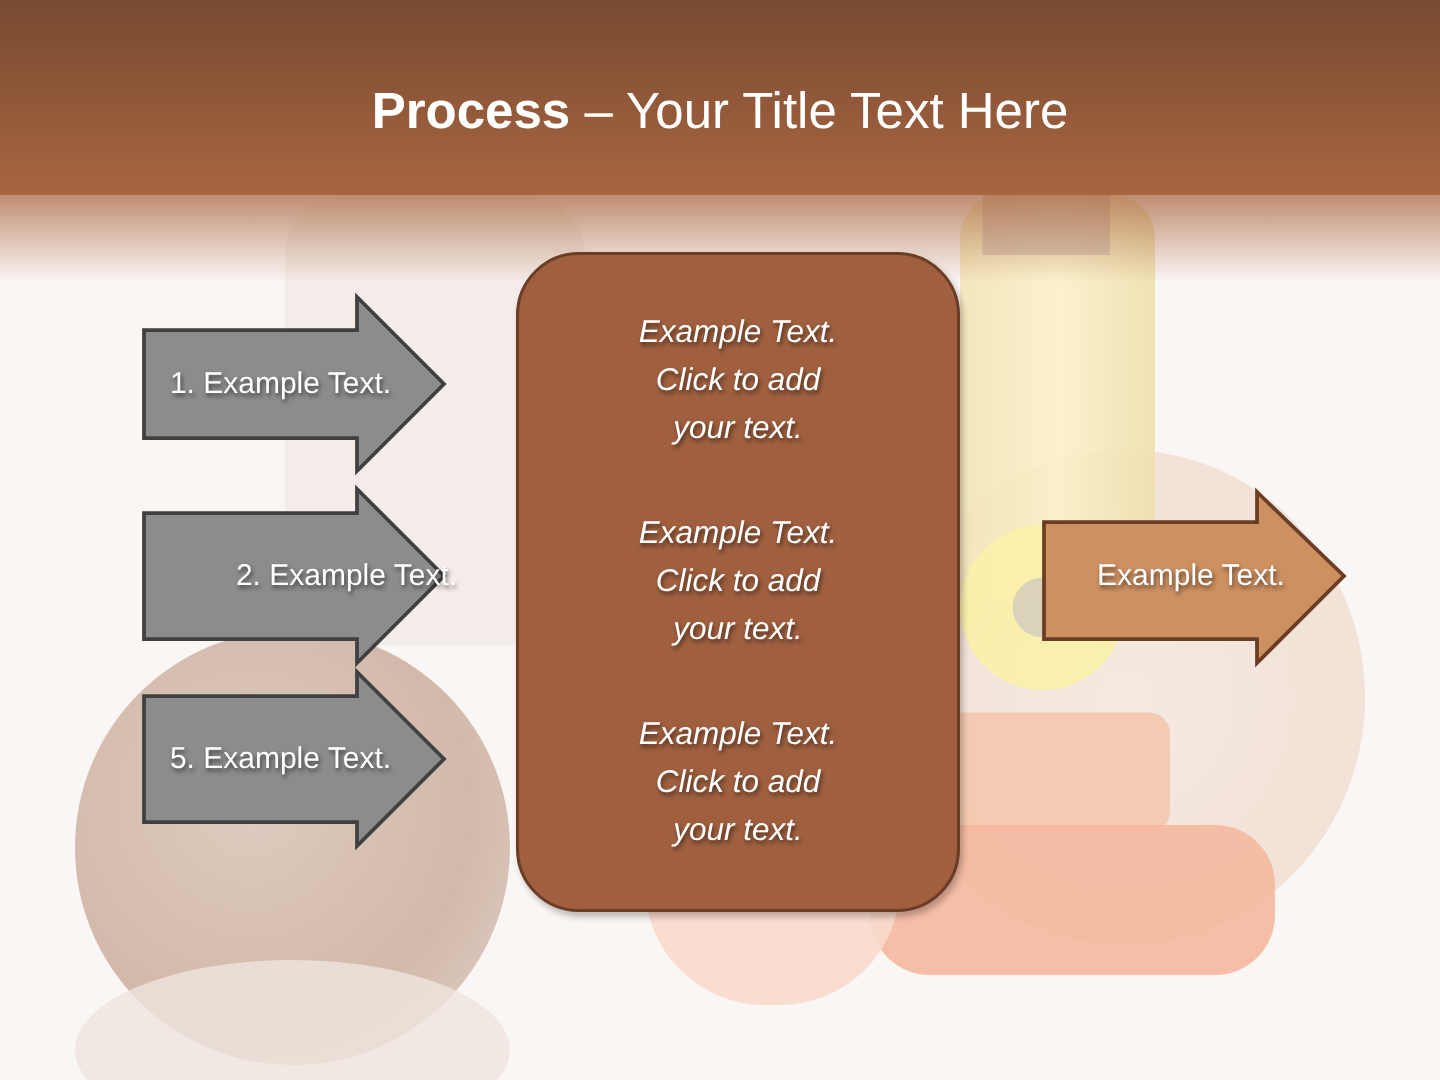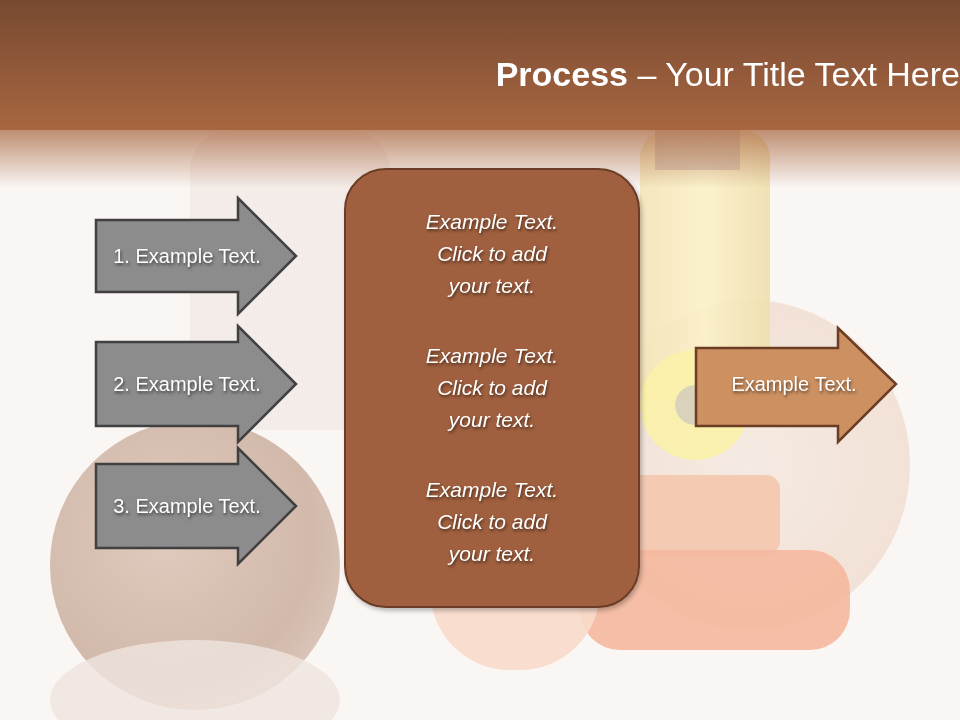--- a/index.html
+++ b/index.html
@@ -28,21 +28,21 @@
   .round-plate { left:590px; top:300px; width:320px; height:330px;
     background:radial-gradient(circle at 50% 50%, #f4e9e0, #f1dfd3 70%, #f8f0ea); opacity:0.9; }
   .flower { left:640px; top:350px; width:110px; height:110px;
     background:radial-gradient(circle, #d7d0b7 0 25%, #fbf1a9 26% 100%); opacity:0.9; }
   .soap1 { position:absolute; left:610px; top:475px; width:170px; height:80px; background:#f4c7ad; border-radius:14px; opacity:0.9; }
   .soap2 { position:absolute; left:580px; top:550px; width:270px; height:100px; background:#f5b89f; border-radius:40px; opacity:0.9; }
   .bowl { position:absolute; left:430px; top:580px; width:170px; height:90px; background:#f8dccc; border-radius:0 0 80px 80px; opacity:0.9; }
   .jug { position:absolute; left:190px; top:130px; width:200px; height:300px; background:#f2eae5; border-radius:40px; opacity:0.8; }
 
   .title {
-    position:absolute; left:0; top:52px; width:960px; text-align:right;
+    position:absolute; left:0; top:52px; width:960px; text-align:center;
     color:#ffffff; font-size:34px; line-height:44px;
   }
   .title b { font-weight:bold; }
 
   .arrow { position:absolute; }
   .arrow svg { position:absolute; left:0; top:0; overflow:visible; }
   .arrow .label {
     position:absolute; left:0; top:0; height:100%;
     display:flex; align-items:center; justify-content:center;
     color:#ffffff; font-size:20px; text-shadow:1px 2px 3px rgba(0,0,0,0.55);
@@ -89,28 +89,28 @@
   <svg width="202" height="116">
     <polygon points="0,22 142,22 142,0 200,58 142,116 142,94 0,94" fill="#8c8c8c" stroke="#404040" stroke-width="2.5"></polygon>
   </svg>
   <div class="label" style="width:182px;">1. Example Text.</div>
 </div>
 
 <div class="arrow" style="left:96px; top:326px; width:202px; height:116px;">
   <svg width="202" height="116">
     <polygon points="0,16 142,16 142,0 200,58 142,116 142,100 0,100" fill="#8c8c8c" stroke="#404040" stroke-width="2.5"></polygon>
   </svg>
-  <div class="label" style="width:182px;">2. Example Text.</div>
+  <div class="label" style="width:182px;margin-left:44px;">2. Example Text.</div>
 </div>
 
 <div class="arrow" style="left:96px; top:448px; width:202px; height:116px;">
   <svg width="202" height="116">
     <polygon points="0,16 142,16 142,0 200,58 142,116 142,100 0,100" fill="#8c8c8c" stroke="#404040" stroke-width="2.5"></polygon>
   </svg>
-  <div class="label" style="width:182px;">3. Example Text.</div>
+  <div class="label" style="width:182px;">5. Example Text.</div>
 </div>
 
 <div class="center-box">
   <div class="center-block">Example Text.
 Click  to add
 your text.</div>
   <div class="center-block">Example Text.
 Click  to add
 your text.</div>
   <div class="center-block">Example Text.

